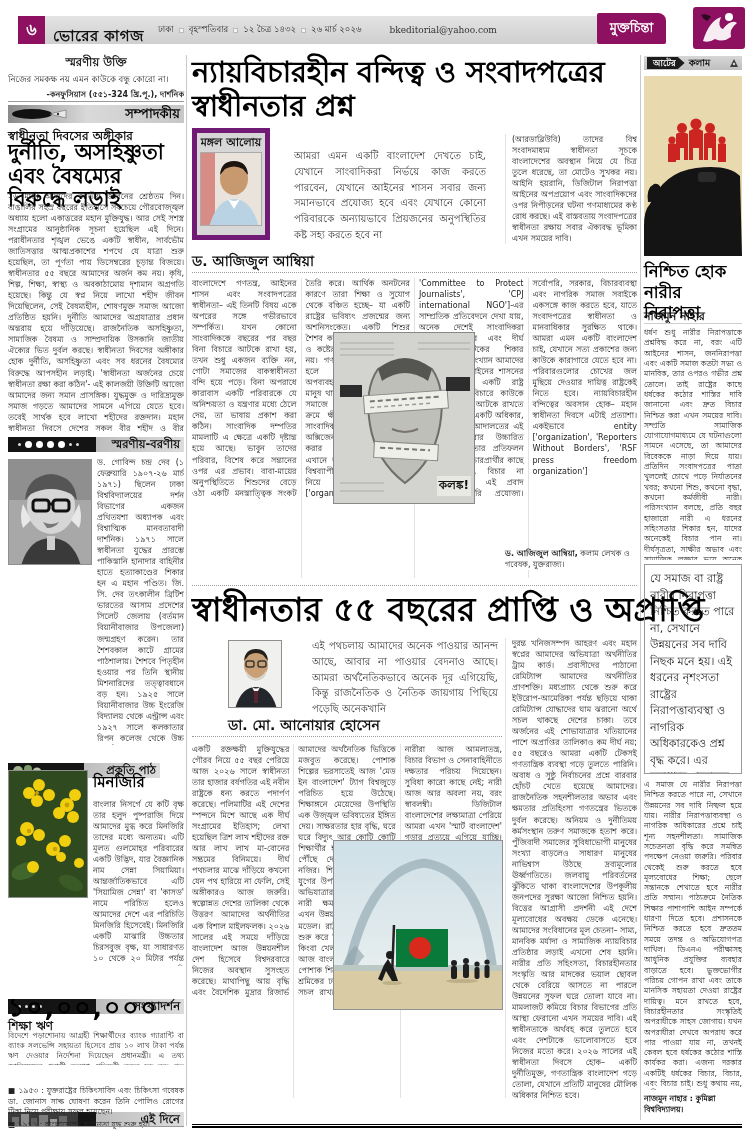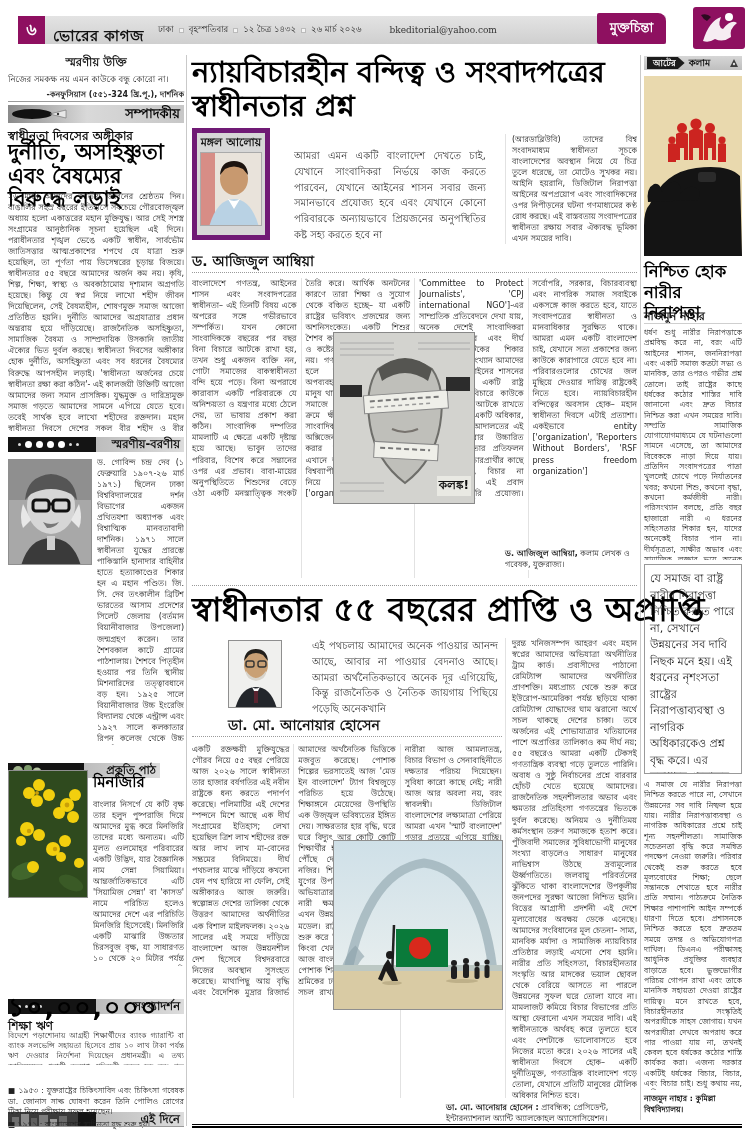--- a/index.html
+++ b/index.html
@@ -309,23 +309,20 @@
         <rect x="140.5" y="126" width="5" height="12" rx="2"></rect>
       <circle cx="153" cy="121" r="2.6"></circle>
         <rect x="150.5" y="124" width="5" height="13" rx="2"></rect>
     </g>
     <g fill="#b4a67e" opacity=".7">
       <ellipse cx="58" cy="142" rx="10" ry="2"></ellipse>
         <ellipse cx="128" cy="140" rx="16" ry="2"></ellipse>
     </g>
   </svg>
 
-  <div class="abs attr" style="left:440px;top:1102px;width:197px;padding-left:6px;">
-    <b>ডা. মো. আনোয়ার হোসেন :</b><span> প্রাবন্ধিক; প্রেসিডেন্ট, ইন্টারন্যাশনাল অ্যান্টি অ্যালকোহল অ্যাসোসিয়েশন।</span>
-  </div>
 
   <div class="abs dbl-rule" style="left:192px;top:1124px;width:550px;"></div>
 
   <div class="abs tagbar" style="left:644px;top:56px;width:98px;">
     <span class="tag-arrow">আটের</span>
     <span class="tag-sec">কলাম</span>
     <svg width="11" height="11" style="margin-left:auto;">
       <path d="M2 9 L6 1 L10 9 Z" fill="#3c3c3c"></path>
         <circle cx="6" cy="6" r="1.2" fill="#ddd"></circle>
     </svg>

